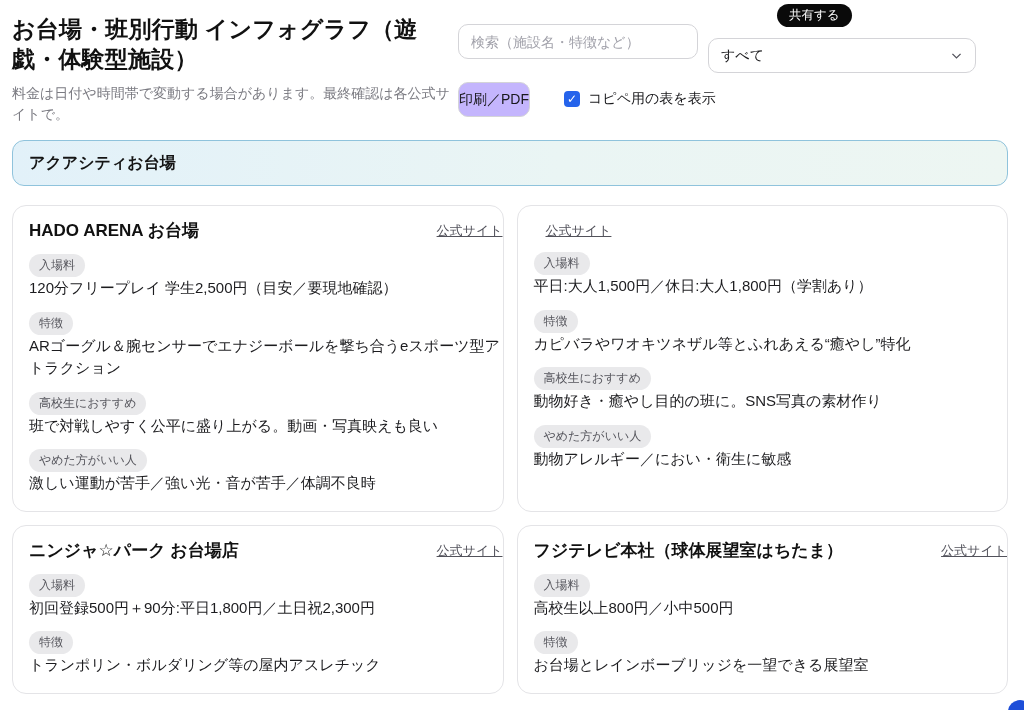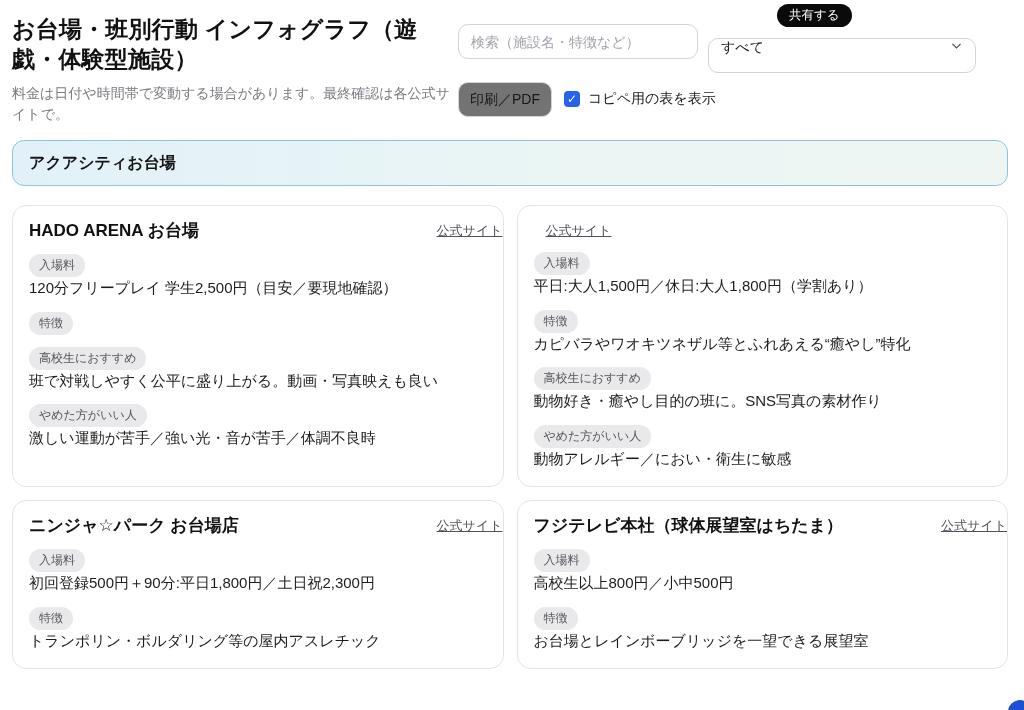--- a/index.html
+++ b/index.html
@@ -24,29 +24,29 @@
   .search-input {
     position:absolute; left:458px; top:24px; width:240px; height:35px;
     border:1px solid #d4d4d8; border-radius:10px; padding:0 12px;
     font-size:14px; color:#18181b; font-family:inherit; outline:none;
   }
   .search-input::placeholder { color:#a1a1aa; }
 
   .filter-select {
     position:absolute; left:708px; top:38px; width:268px; height:35px;
     border:1px solid #d4d4d8; border-radius:10px; background:#fff;
-    display:flex; align-items:flex-start; justify-content:space-between;
+    display:flex; align-items:center; justify-content:space-between;
     padding:0 12px; font-size:14px; color:#18181b; cursor:pointer;
   }
   .chev { width:13px; height:13px; stroke:#52525b; fill:none; stroke-width:1.6; }
 
   .print-btn {
-    position:absolute; left:458px; top:82px; width:94px; height:35px;
-    border:1px solid #d4d4d8; border-radius:10px; background:#737373;
-    font-size:14px; color:#18181b; cursor:pointer; font-family:inherit;
+    position:absolute; left:458px; top:82px; width:72px; height:35px;
+    border:1px solid #d4d4d8; border-radius:10px; background:#c4b5fd;
+    font-size:14px; color:#18181b; cursor:pointer; font-family:inherit;text-align:right;
   }
 
   .checkbox-row { position:absolute; left:564px; top:90px; display:flex; align-items:center; gap:8px; cursor:pointer; }
   .checkbox {
     width:16px; height:16px; border-radius:4px; background:#2563eb;
     display:flex; align-items:center; justify-content:center;
     color:#fff; font-size:12px; line-height:1;
   }
   .checkbox-label { font-size:14px; color:#18181b; }
 
@@ -116,20 +116,21 @@
 <div class="cards">
 
   <div class="card">
     <div class="card-head">
       <div class="card-title">HADO ARENA お台場</div>
       <a class="site-link" href="#">公式サイト</a>
     </div>
     <div><span class="tag">入場料</span></div>
     <div class="val">120分フリープレイ 学生2,500円（目安／要現地確認）</div>
     <div><span class="tag">特徴</span></div>
+    <div class="val">ARゴーグル＆腕センサーでエナジーボールを撃ち合うeスポーツ型アトラクション</div>
     <div><span class="tag">高校生におすすめ</span></div>
     <div class="val">班で対戦しやすく公平に盛り上がる。動画・写真映えも良い</div>
     <div><span class="tag">やめた方がいい人</span></div>
     <div class="val">激しい運動が苦手／強い光・音が苦手／体調不良時</div>
   </div>
 
   <div class="card">
     <div class="card-head">
       <a class="site-link" href="#">公式サイト</a>
     </div>

